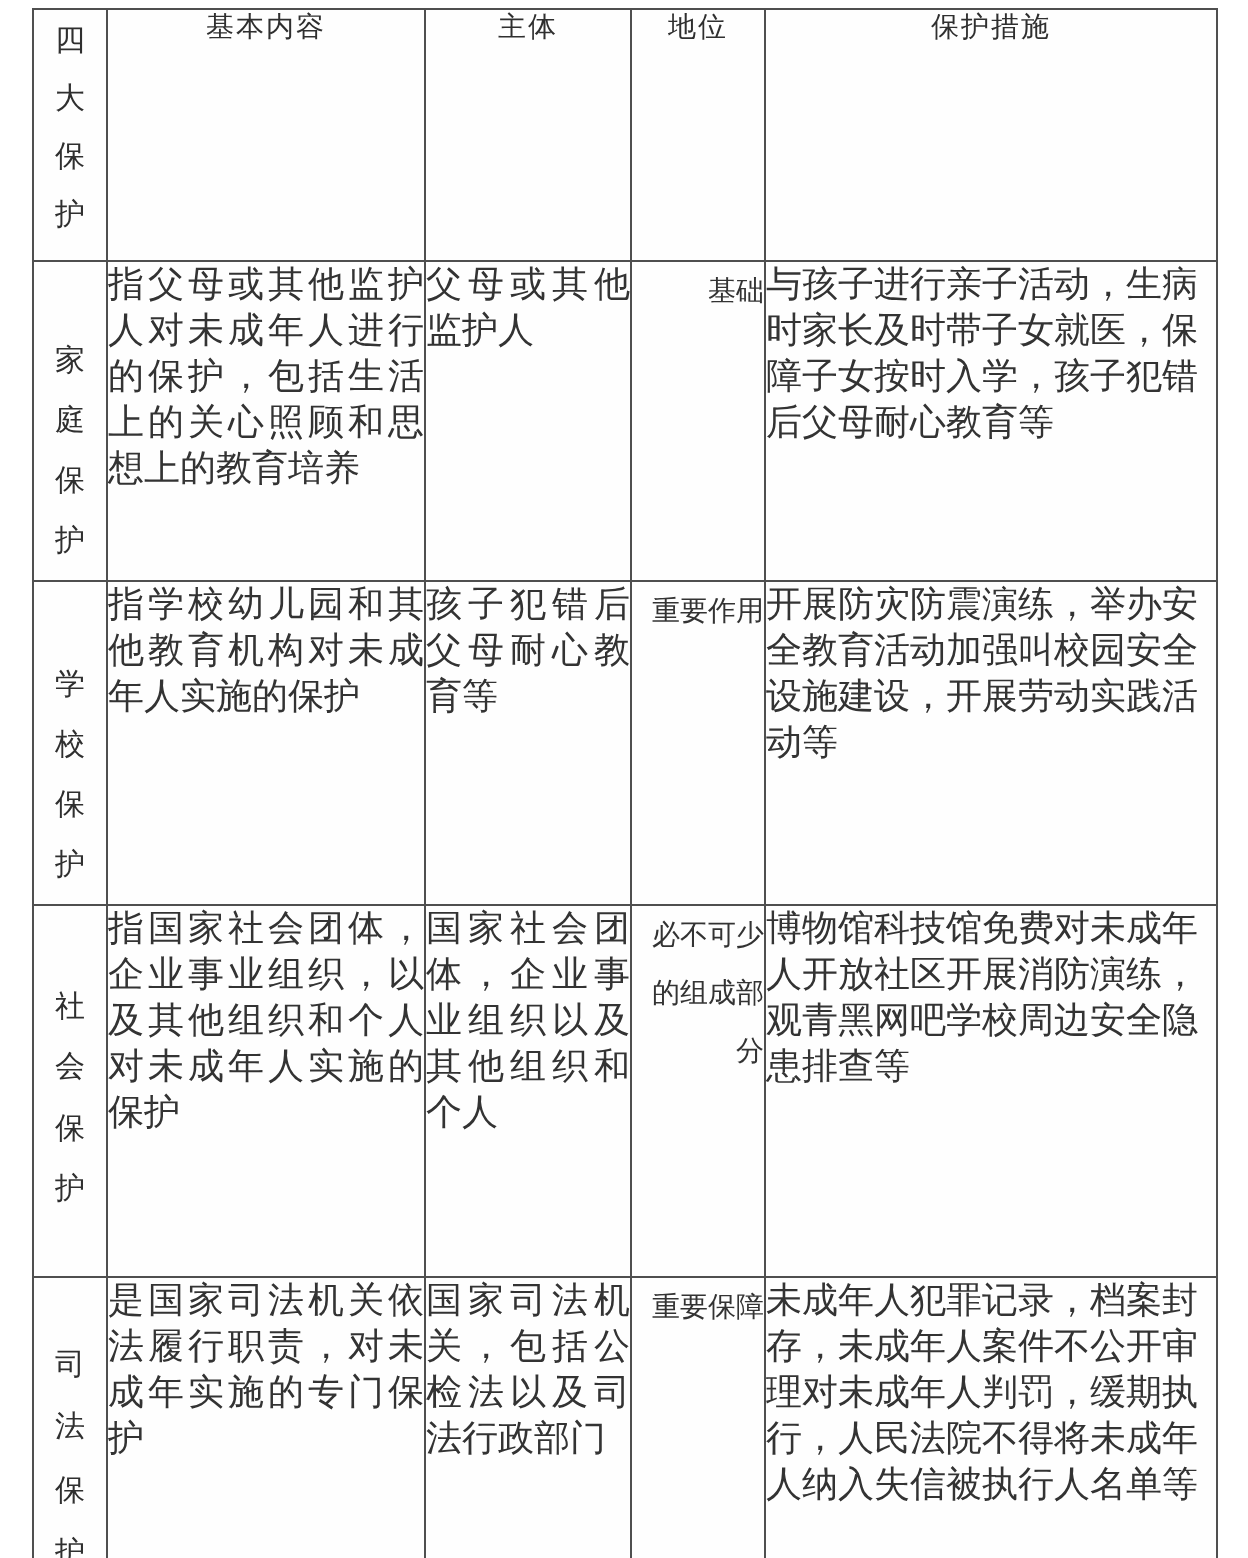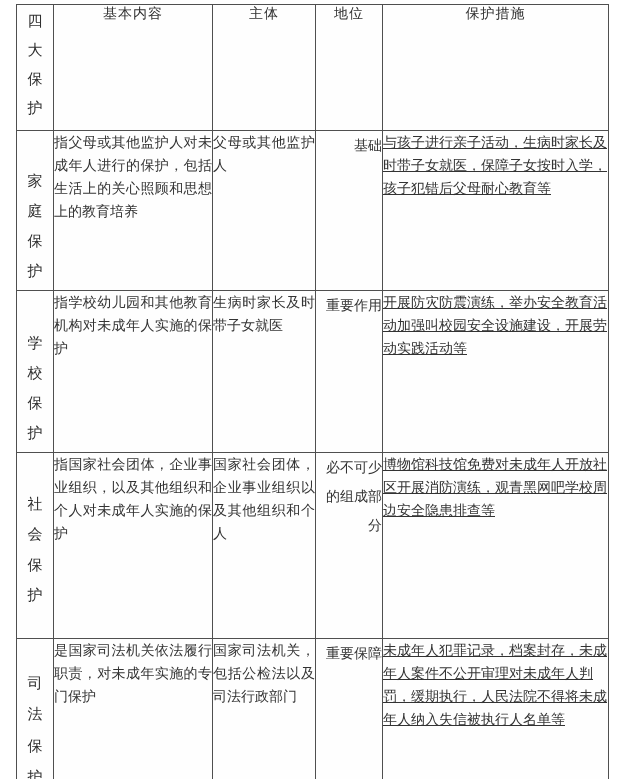--- a/index.html
+++ b/index.html
@@ -59,21 +59,21 @@
     color: #2f2f2f;
   }
   .vlabel.vhead  { height: 124px; padding: 8px 0 13px; }
   .vlabel.vrow1  { height: 158px; padding: 42px 0 10px; }
   .vlabel.vrow2  { height: 160px; padding: 44px 0 10px; }
   .vlabel.vrow3  { height: 161px; padding: 43px 0 11px; }
   .vlabel.vrow4  { height: 155px; padding: 36px 0 9px;  }
 
   
   td.cell-content, td.cell-subject, td.cell-measures {
-    font-size: 14px;
+    font-size: 18px;
     line-height: 23px;
     color: #333333;
   }
   td.cell-content {
     padding: 7px 5px 0 6px;
     text-align: justify;
     text-justify: inter-character;
   }
   td.cell-subject {
     padding: 7px 5px 0 7px;
@@ -83,21 +83,20 @@
   td.cell-status {
     font-size: 14px;
     line-height: 29px;
     text-align: right;
     padding: 9px 15px 0 15px;
     color: #333333;
   }
   td.cell-measures {
     padding: 7px 5px 0 7px;
     text-align: left;
-    text-decoration: underline;
   }
 </style>
 </head>
 <body>
 
 <table class="protections">
   <colgroup>
     <col style="width:37px">
     <col style="width:159px">
     <col style="width:103px">
@@ -139,21 +138,21 @@
   <tr class="drow2">
     <td>
       <div class="vlabel vrow2">
             <span>学</span>
             <span>校</span>
             <span>保</span>
             <span>护</span>
           </div>
     </td>
     <td class="cell-content">指学校幼儿园和其他教育机构对未成年人实施的保护</td>
-    <td class="cell-subject">生病时家长及时带子女就医</td>
+    <td class="cell-subject">孩子犯错后父母耐心教育等</td>
     <td class="cell-status">重要作用</td>
     <td class="cell-measures">开展防灾防震演练，举办安全教育活动加强叫校园安全设施建设，开展劳动实践活动等</td>
   </tr>
 
   <tr class="drow3">
     <td>
       <div class="vlabel vrow3">
             <span>社</span>
             <span>会</span>
             <span>保</span>

